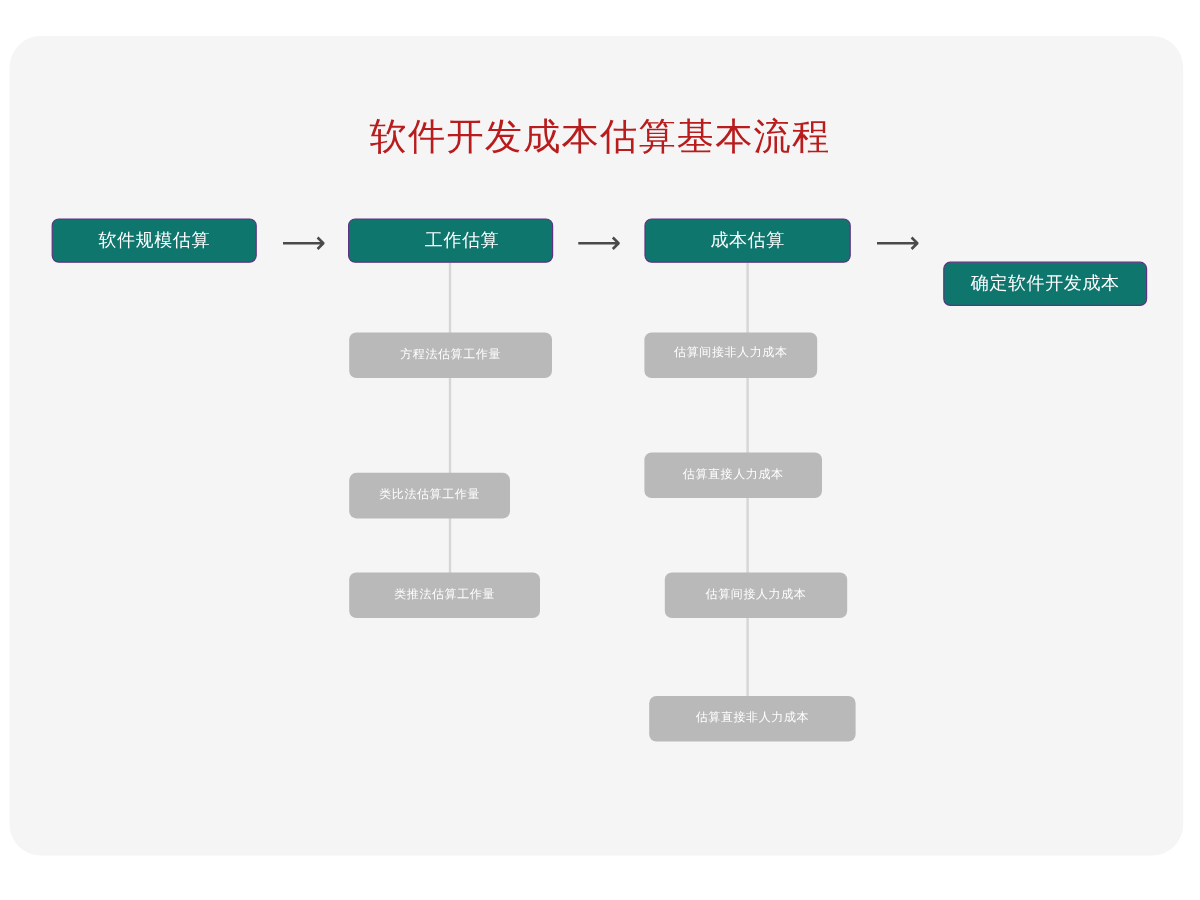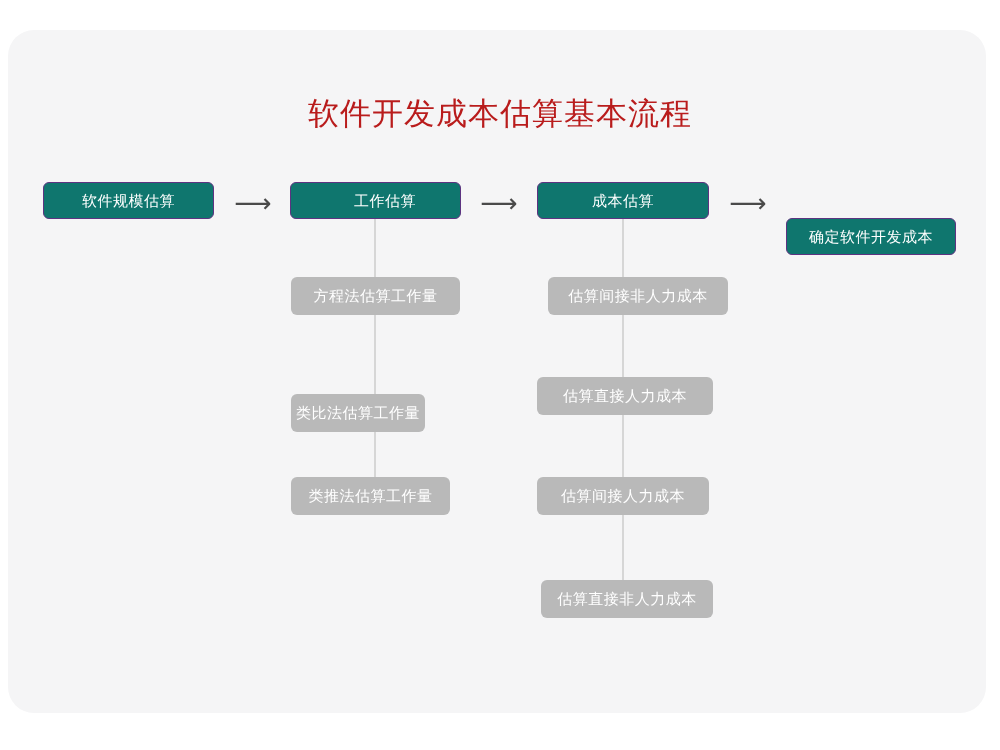--- a/index.html
+++ b/index.html
@@ -77,21 +77,21 @@
     font-family: "DejaVu Sans", sans-serif;
   }
 
   
   .node-sub {
     position: absolute;
     height: 38px;
     background: #b9b9b9;
     border-radius: 6px;
     color: #ffffff;
-    font-size: 15px;
+    font-size: 10px;
     line-height: 38px;
     text-align: center;
     white-space: nowrap;
     letter-spacing: 0.5px;
   }
 </style>
 </head>
 <body>
 
 <div id="canvas">
@@ -116,21 +116,21 @@
   <div class="arrow" style="left:464px;">⟶</div>
 
   <div class="arrow" style="left:713px;">⟶</div>
 
   <div class="node-sub" style="left:291px; top:277px; width:169px;">方程法估算工作量</div>
 
   <div class="node-sub" style="left:291px; top:394px; width:134px;">类比法估算工作量</div>
 
   <div class="node-sub" style="left:291px; top:477px; width:159px;">类推法估算工作量</div>
 
-  <div class="node-sub" style="left:548px; top:277px; width:180px;">估算间接非人力成本</div>
+  <div class="node-sub" style="left:537px; top:277px; width:144px;font-family:Liberation Mono, monospace;">估算间接非人力成本</div>
 
-  <div class="node-sub" style="left:537px; top:377px; width:176px;">估算直接人力成本</div>
+  <div class="node-sub" style="left:537px; top:377px; width:148px;">估算直接人力成本</div>
 
-  <div class="node-sub" style="left:537px; top:477px; width:172px;">估算间接人力成本</div>
+  <div class="node-sub" style="left:554px; top:477px; width:152px;">估算间接人力成本</div>
 
   <div class="node-sub" style="left:541px; top:580px; width:172px;">估算直接非人力成本</div>
 
 </div>
 
 </body></html>

